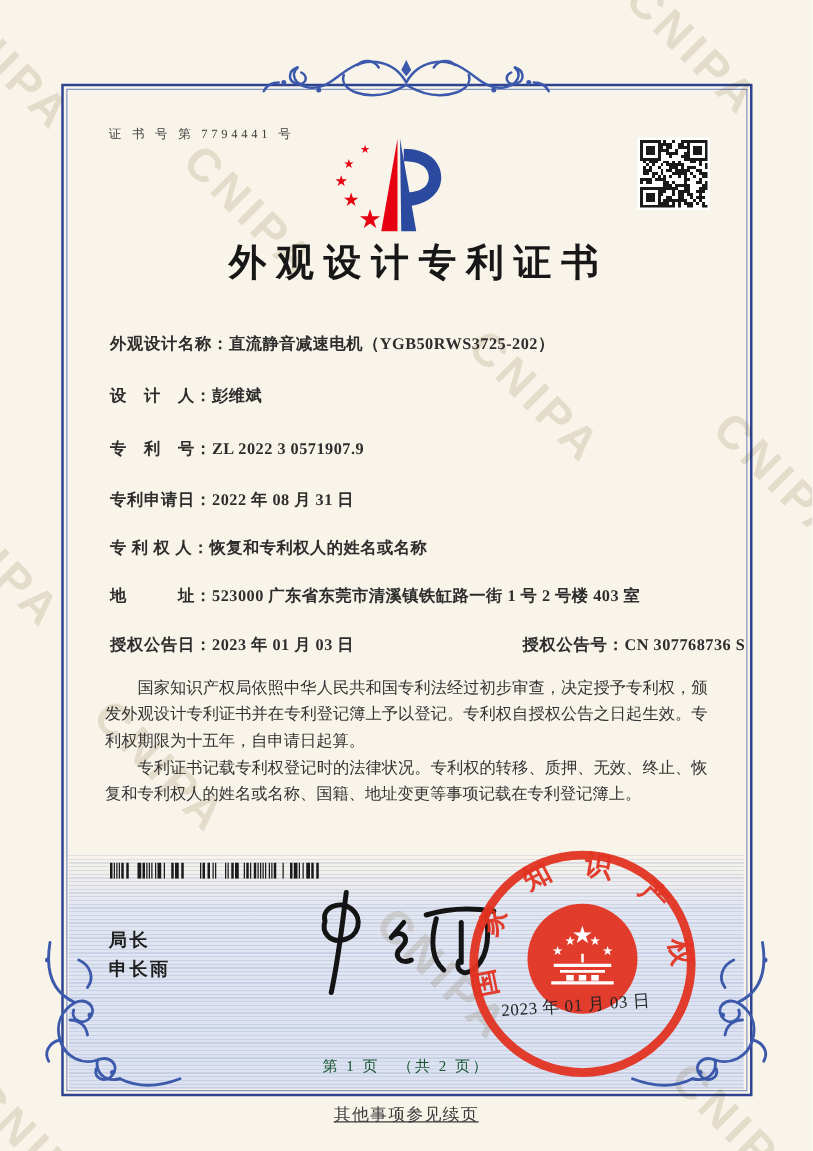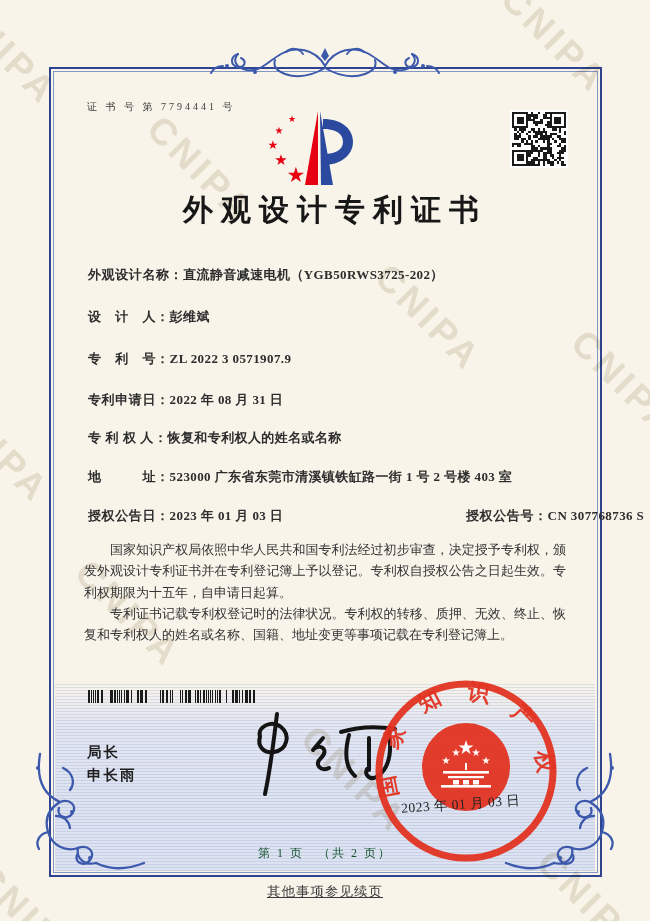--- a/index.html
+++ b/index.html
@@ -21,21 +21,21 @@
   .band::after{content:"";position:absolute;inset:0;
         background:repeating-linear-gradient(180deg,rgba(120,135,185,.20) 0 1px,rgba(120,135,185,0) 1px 3px);}
   .content{position:absolute;inset:0;z-index:4;}
   .cert-no{position:absolute;left:87px;top:100px;font-size:10px;letter-spacing:3px;color:#3d3d3d;}
   .logo{position:absolute;left:260px;top:104px;}
   .qr{position:absolute;left:510px;top:110px;width:58px;height:58px;background:#fff;padding:2px;box-sizing:border-box;}
   .title{position:absolute;left:0;right:0;top:190px;text-align:center;font-size:30px;
          font-weight:bold;letter-spacing:8px;color:#171717;padding-left:20px;}
   .row{position:absolute;left:88px;font-size:13px;letter-spacing:.4px;white-space:nowrap;font-weight:bold;}
   .row .lbl{letter-spacing:.6px;}
-  .grant2{position:absolute;left:330px;top:0;margin-left:48px;}
+  .grant2{position:absolute;left:330px;top:0;}
   .paras{position:absolute;left:84px;top:539px;width:482px;font-size:13px;line-height:21.3px;
          text-align:justify;color:#333;}
   .paras p{margin:0;text-indent:2em;}
   .barcode{position:absolute;left:88px;top:690px;width:170px;height:13px;}
   .dir{position:absolute;left:87px;font-family:Liberation Mono, monospace;
        font-size:14.5px;letter-spacing:2px;color:#1f1f1f;font-weight:bold;}
   .sig{position:absolute;left:243px;top:702px;}
   .seal{position:absolute;left:370px;top:675px;width:192px;height:192px;}
   .seal-date{position:absolute;left:401px;top:795px;width:140px;font-size:13.5px;color:#232323;
        letter-spacing:.5px;transform:rotate(-4deg);white-space:nowrap;}

